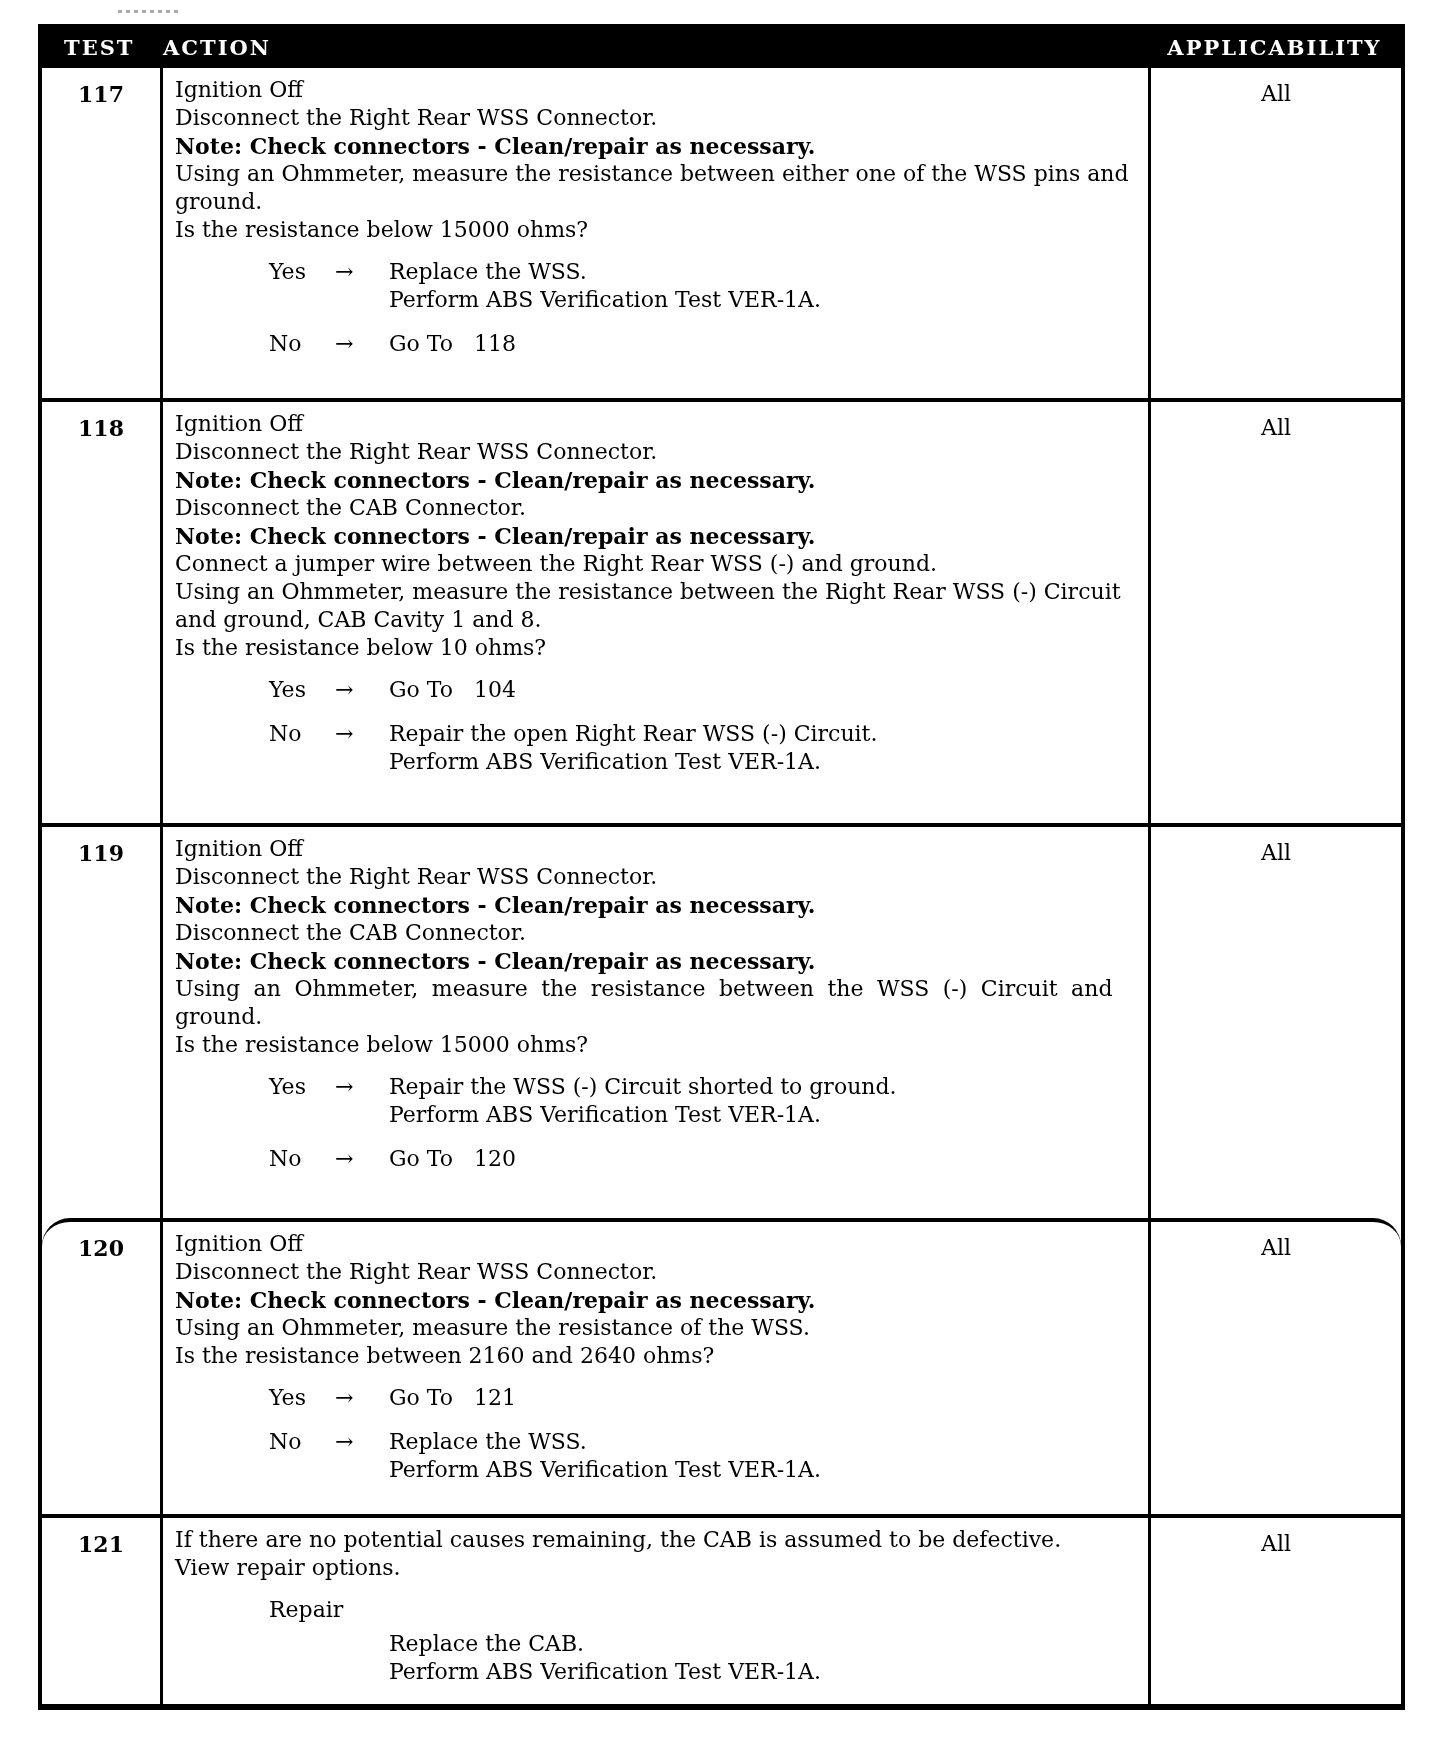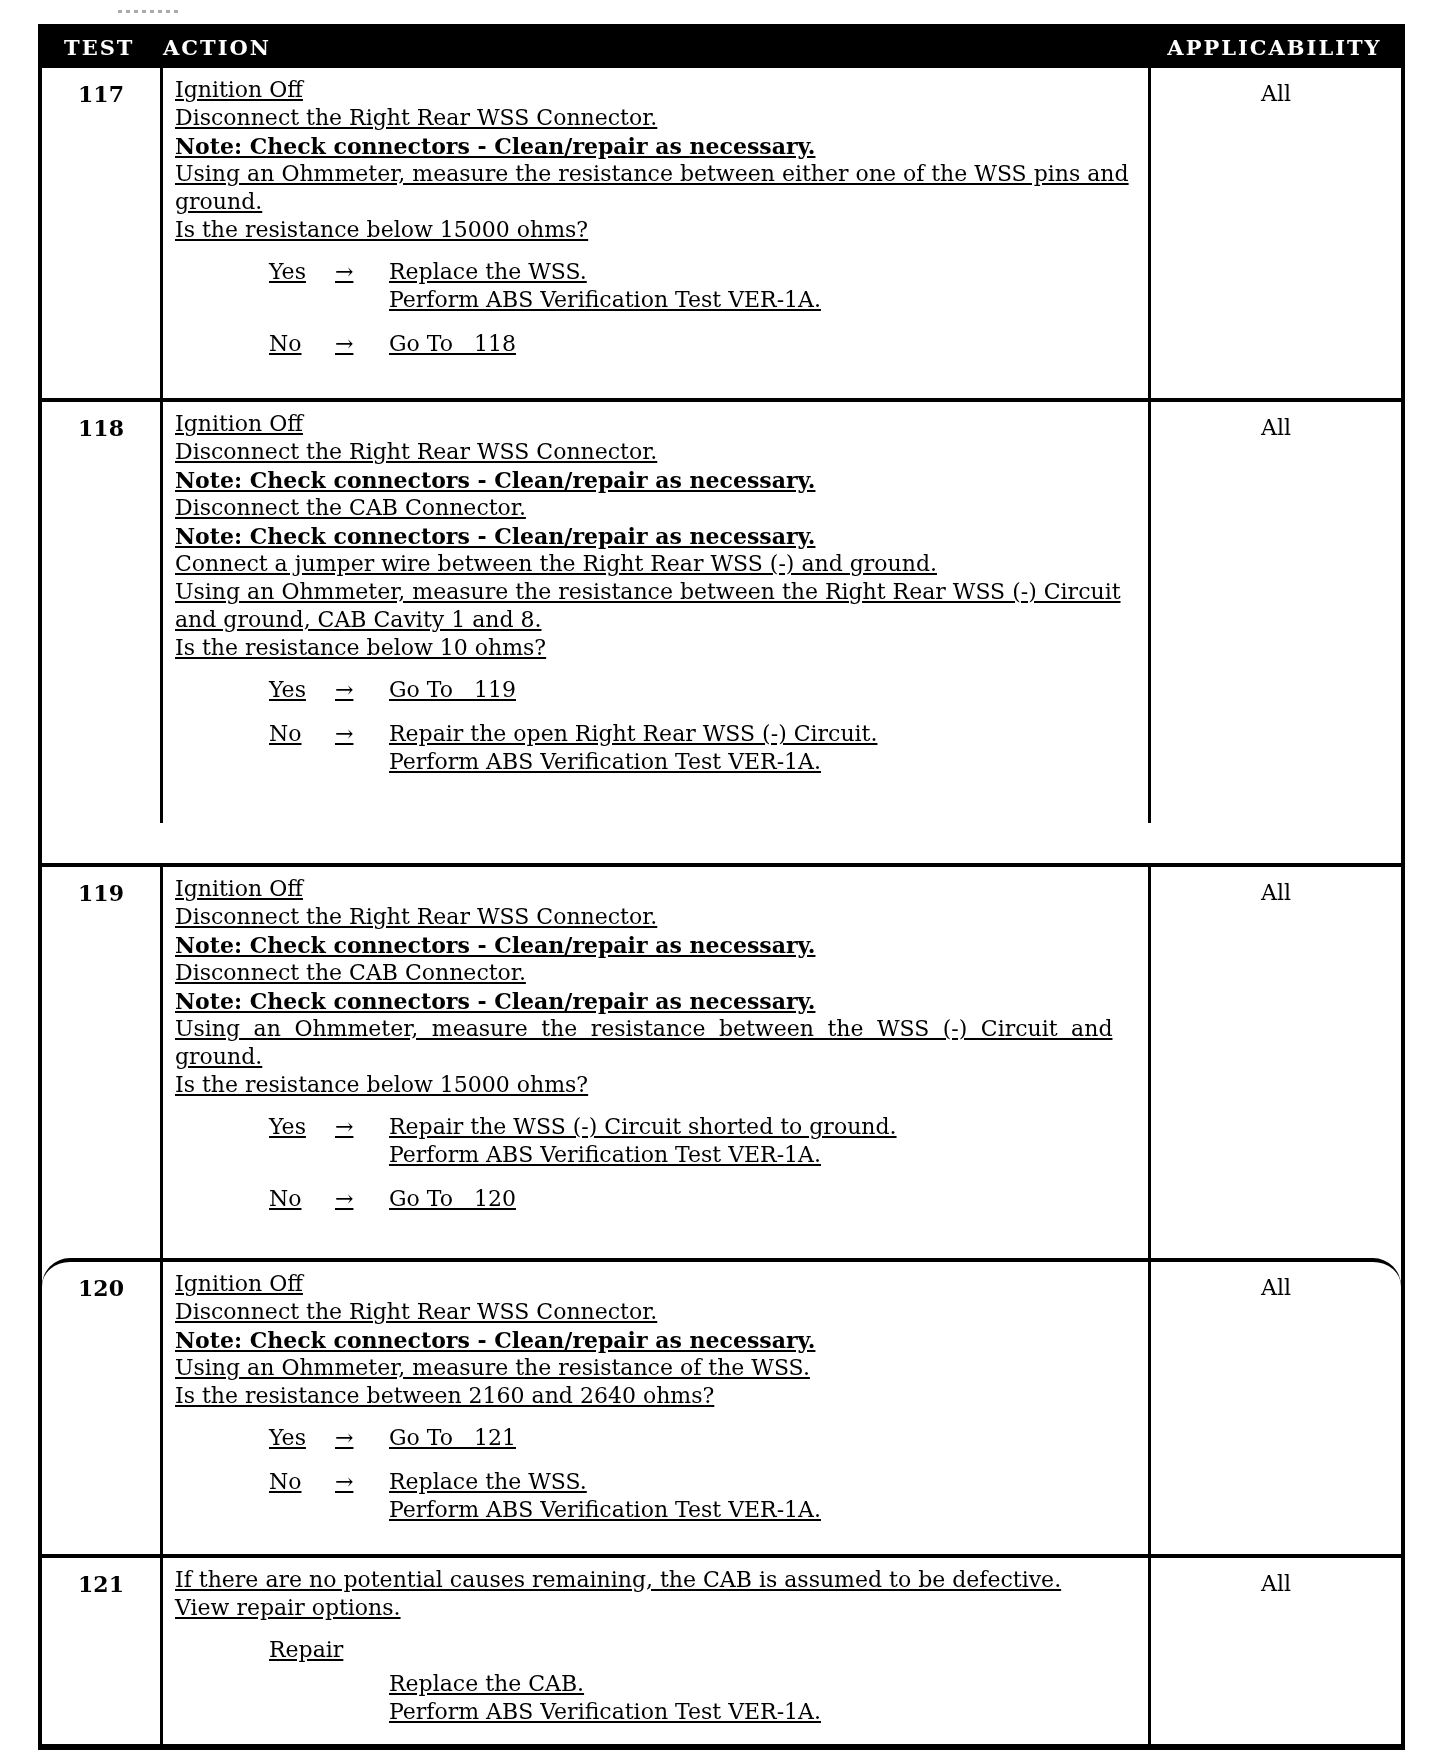--- a/index.html
+++ b/index.html
@@ -47,38 +47,37 @@
   .row{
     display:grid;
     grid-template-columns:121px 1fr 253px;
     border-top:4px solid #000;
     background:#fff;
   }
   .rows .row:first-child{border-top:0;}
   
   .rows .row:nth-child(1){min-height:330px;}
   .rows .row:nth-child(2){min-height:421px;}
-  .rows .row:nth-child(3){min-height:391px;margin-top:40px;}
+  .rows .row:nth-child(3){min-height:391px;}
   .rows .row:nth-child(4){min-height:292px;border-radius:28px;}
   .rows .row:nth-child(5){min-height:186px;}
   .cell{box-sizing:border-box;}
   .test{
     border-right:3px solid #000;
     text-align:center;
     padding-top:12px;
     font-weight:bold;
   }
   .app{
     border-left:3px solid #000;
     text-align:center;
     padding-top:12px;
   }
   .action{
     padding:8px 12px 16px 12px;
-    text-decoration:underline;
   }
   .aline{white-space:pre-wrap;}
   .aline.note{font-weight:bold;}
   .aline.jline{word-spacing:6.5px;}
   .decision{
     display:grid;
     grid-template-columns:66px 54px 1fr;
     margin-left:94px;
     margin-top:14px;
   }
@@ -145,21 +144,21 @@
             <div class="aline ">Disconnect the CAB Connector.</div>
             <div class="aline note">Note: Check connectors - Clean/repair as necessary.</div>
             <div class="aline ">Connect a jumper wire between the Right Rear WSS (-) and ground.</div>
             <div class="aline ">Using an Ohmmeter, measure the resistance between the Right Rear WSS (-) Circuit</div>
             <div class="aline ">and ground, CAB Cavity 1 and 8.</div>
             <div class="aline ">Is the resistance below 10 ohms?</div>
             <div class="decision">
               <span class="dlabel">Yes</span>
               <span class="darrow">→</span>
               <div class="dlines">
-                <div class="dline">Go To   119</div>
+                <div class="dline">Go To   104</div>
               </div>
             </div>
             <div class="decision">
               <span class="dlabel">No</span>
               <span class="darrow">→</span>
               <div class="dlines">
                 <div class="dline">Repair the open Right Rear WSS (-) Circuit.</div>
                 <div class="dline">Perform ABS Verification Test VER-1A.</div>
               </div>
             </div>

